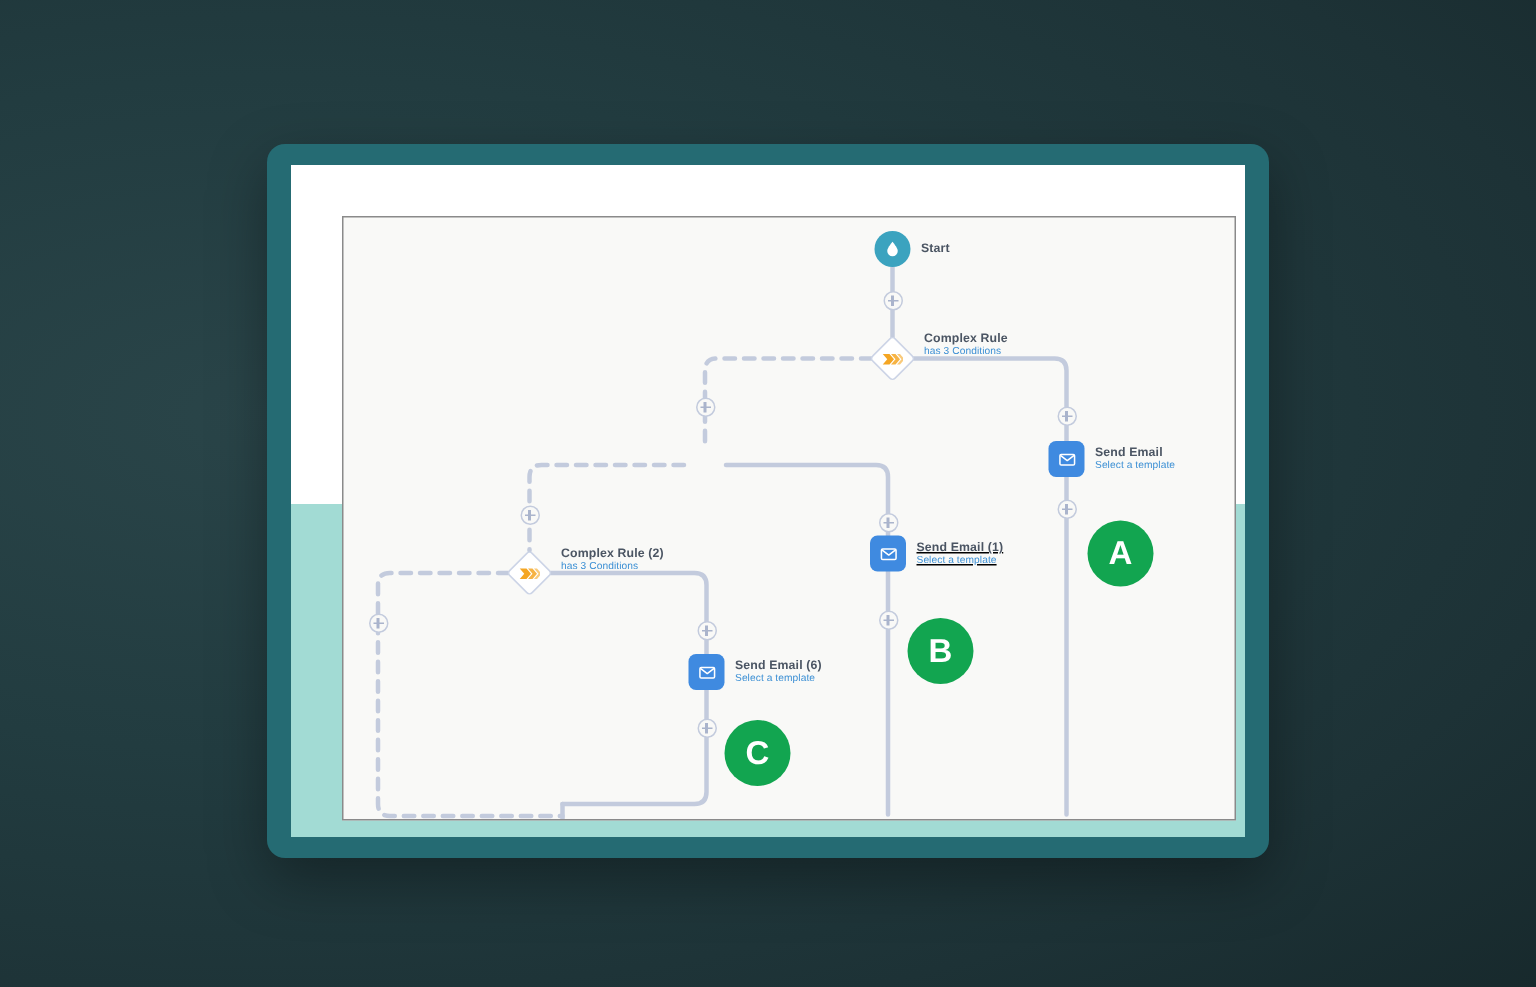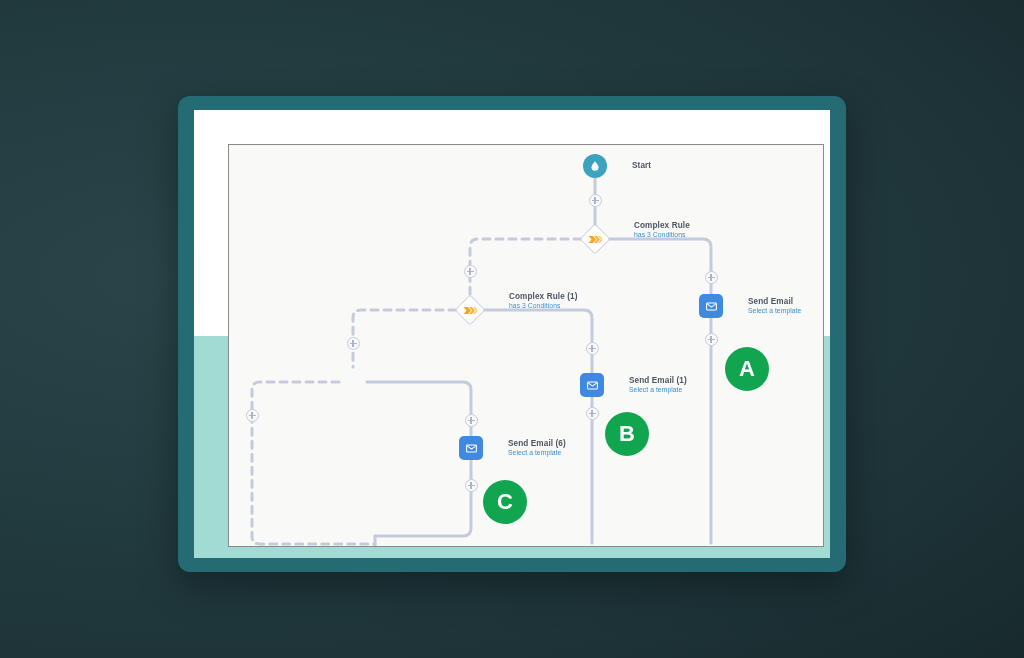--- a/index.html
+++ b/index.html
@@ -52,21 +52,21 @@
     overflow: hidden;
   }
 
   #canvas-svg { position: absolute; left: 0; top: 0; }
 
   
   .node {
     position: absolute;
     display: flex;
     align-items: center;
-    gap: 25px;
+    gap: 7px;
     white-space: nowrap;
   }
 
   .node-labels { display: flex; flex-direction: column; line-height: 1.18; }
 
   .node-title {
     font-size: 8.2px;
     font-weight: bold;
     color: #4b5563;
     letter-spacing: 0.1px;
@@ -214,48 +214,48 @@
             <rect x="3" y="5.5" width="18" height="13" rx="1.6"></rect>
             <path d="M3.6 6.6 L12 13 L20.4 6.6"></path>
           </svg>
         </span>
         <span class="node-labels">
           <span class="node-title">Send Email</span>
           <span class="node-sub">Select a template</span>
         </span>
       </div>
 
-      <div class="node" style="left:227px; top:151px;">
+
+      <div class="node" style="left:351px; top:212px;text-decoration:underline;">
+        <span class="email-ico">
+          <svg viewBox="0 0 24 24" fill="none" stroke="#ffffff" stroke-width="1.9" stroke-linejoin="round">
+            <rect x="3" y="5.5" width="18" height="13" rx="1.6"></rect>
+            <path d="M3.6 6.6 L12 13 L20.4 6.6"></path>
+          </svg>
+        </span>
+        <span class="node-labels">
+          <span class="node-title">Send Email (1)</span>
+          <span class="node-sub">Select a template</span>
+        </span>
+      </div>
+
+      <div class="node" style="left:110px; top:223px;">
         <span class="rule-ico">
           <span class="dia"></span>
           <svg viewBox="0 0 28 20" fill="#f5a623">
             <path d="M1 3 h9 l6 7 -6 7 H1 l6 -7 z"></path>
             <path d="M12 3 h6 l6 7 -6 7 h-6 l6 -7 z" opacity="0.85"></path>
             <path d="M20 3 h4 l6 7 -6 7 h-4 l6 -7 z" opacity="0.6"></path>
           </svg>
         </span>
         <span class="node-labels" style="margin-top:-18px;">
-          <span class="node-title">Complex Rule (1)</span>
+          <span class="node-title">Complex Rule (2)</span>
           <span class="node-sub">has 3 Conditions</span>
         </span>
       </div>
-
-      <div class="node" style="left:351px; top:228px;">
-        <span class="email-ico">
-          <svg viewBox="0 0 24 24" fill="none" stroke="#ffffff" stroke-width="1.9" stroke-linejoin="round">
-            <rect x="3" y="5.5" width="18" height="13" rx="1.6"></rect>
-            <path d="M3.6 6.6 L12 13 L20.4 6.6"></path>
-          </svg>
-        </span>
-        <span class="node-labels">
-          <span class="node-title">Send Email (1)</span>
-          <span class="node-sub">Select a template</span>
-        </span>
-      </div>
-
 
       <div class="node" style="left:230px; top:291px;">
         <span class="email-ico">
           <svg viewBox="0 0 24 24" fill="none" stroke="#ffffff" stroke-width="1.9" stroke-linejoin="round">
             <rect x="3" y="5.5" width="18" height="13" rx="1.6"></rect>
             <path d="M3.6 6.6 L12 13 L20.4 6.6"></path>
           </svg>
         </span>
         <span class="node-labels">
           <span class="node-title">Send Email (6)</span>

